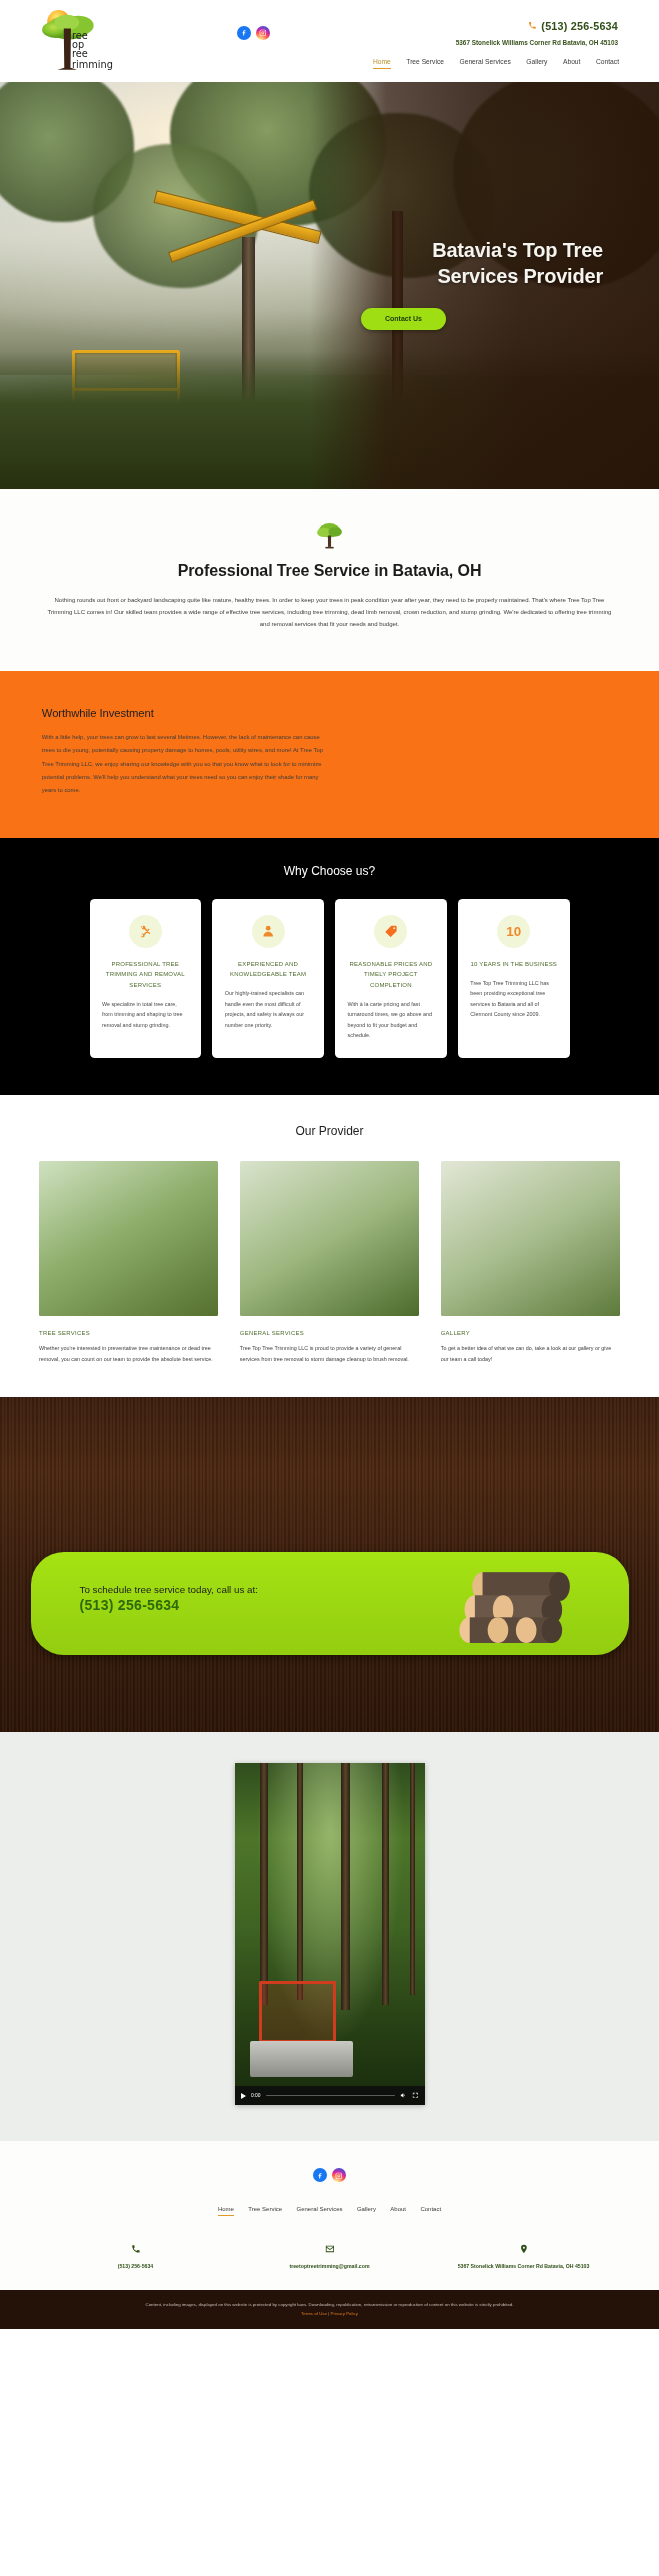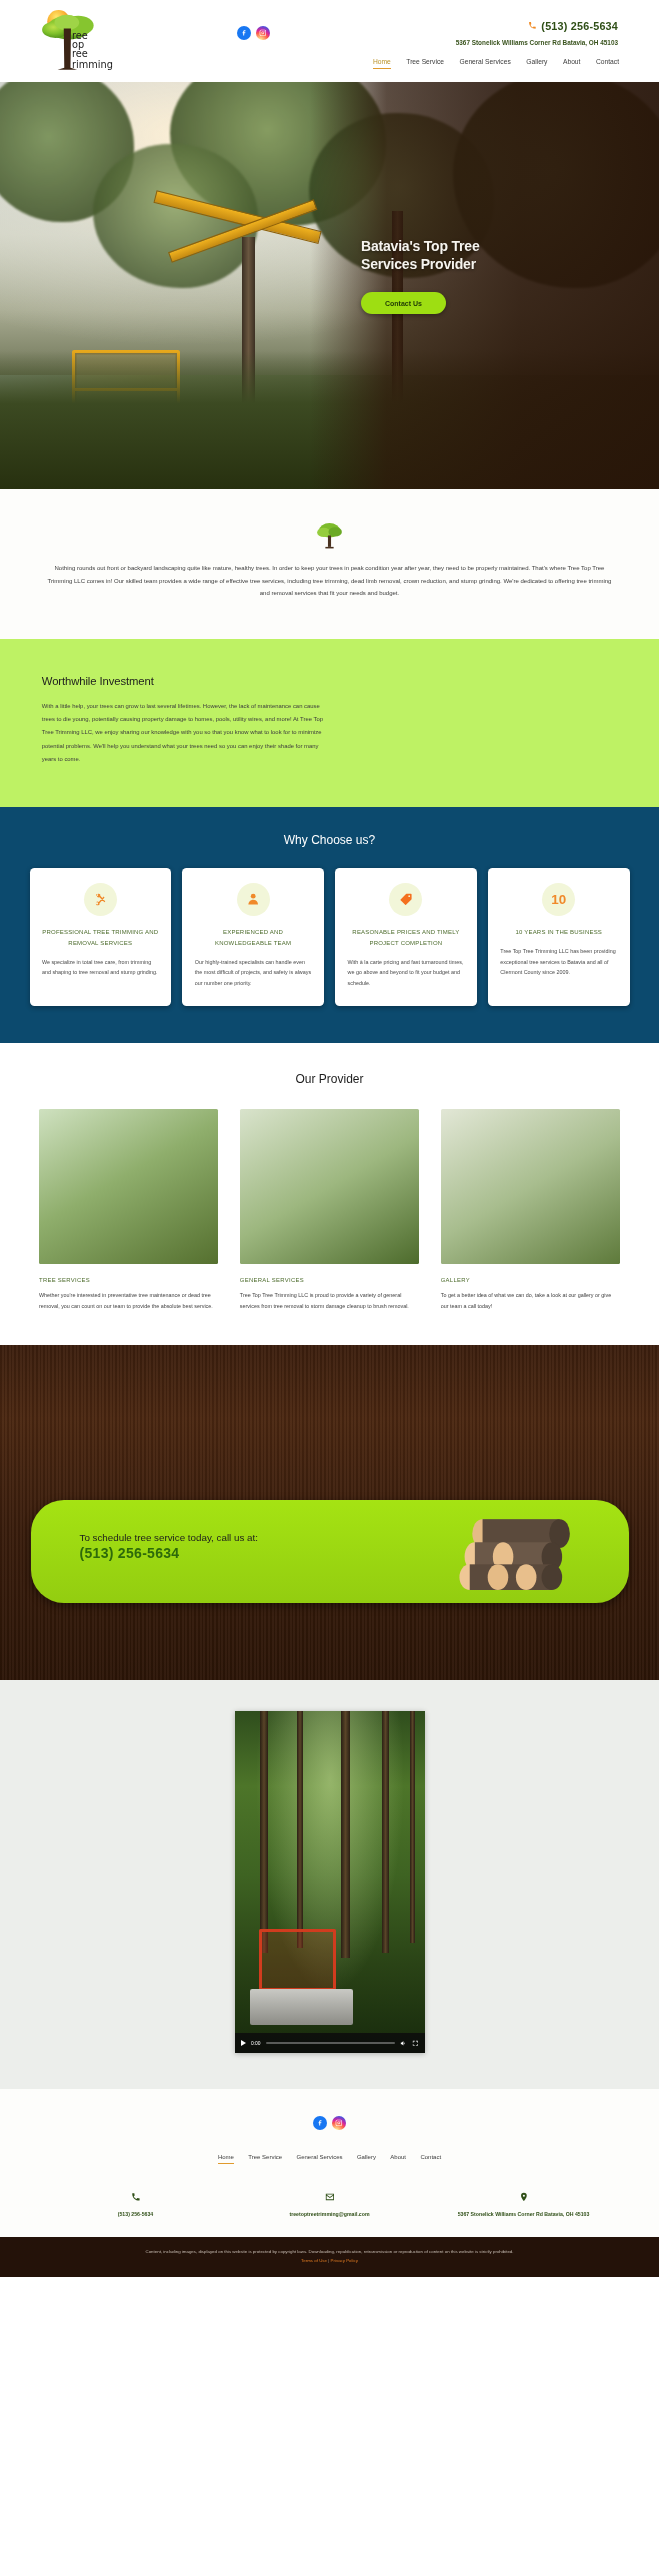--- a/index.html
+++ b/index.html
@@ -112,23 +112,24 @@
     height:10.3px; background:#d89c18; border:1.5px solid #8e6109;
   }
   .hero-overlay {
     position: absolute; right: 0; top: 0; width: 53%; height: 100%;
     background: linear-gradient(90deg, rgba(40,20,8,0) 0%, rgba(45,22,9,.72) 22%, rgba(42,21,9,.88) 60%, rgba(40,20,8,.93) 100%);
   }
   .hero-inner {
     position: absolute; left: 361px; top: 155px; width: 242px;
   }
   .hero-h1 {
-    color: #f6f4ef; font-size: 14px; line-height: 1.32;
+    color: #f6f4ef; font-size: 20px; line-height: 1.32;
     font-weight: bold; letter-spacing: -0.2px;
     text-shadow: 0 1px 3.1px rgba(0,0,0,.45);
+    text-align: right;
   }
   .hero-btn {
     margin-top: 18.5px;
     display: inline-block;
     background: #9ede12; color: #1f3a05;
     border: none; border-radius: 20.6px;
     padding: 7.2px 24px;
     font-size: 7px; font-weight: bold;
     cursor: pointer;
     box-shadow: 0 1.5px 4.6px rgba(0,0,0,.35);
@@ -146,45 +147,45 @@
     font-size: 16px; font-weight: bold; color: #1c1c1c;
     margin-bottom: 13.4px; letter-spacing: -0.1px;
   }
   .intro-p {
     font-size: 6px; line-height: 2.05; color: #3c3c3c;
     max-width: 567px; margin: 0 auto;
   }
 
   
   .invest {
-    background: #bef264;
+    background: #f97316;
     padding: 36px 0 41px;
   }
   .invest-inner { width: 598px; margin: 0 auto; padding-left: 11.3px; }
   .invest-h2 {
     font-size: 11.3px; font-weight: normal; color: #1d1d1d;
     margin-bottom: 12.4px; letter-spacing: -0.1px;
   }
   .invest-p {
     font-size: 5.9px; line-height: 2.25; color: #3c3c3c;
     max-width: 289px;
   }
 
   
   .why {
-    background: #0c4a6e;
+    background: #000000;
     padding: 26px 0 37px;
   }
   .why-h2 {
     text-align: center; color: #fff;
     font-size: 12px; font-weight: normal;
     margin-bottom: 20.6px;
   }
   .why-grid {
-    width: 600px; margin: 0 auto;
+    width: 480px; margin: 0 auto;
     display: grid; grid-template-columns: repeat(4, 1fr);
     gap: 11.3px;
   }
   .why-card {
     background: #ffffff; border-radius: 4.6px;
     padding: 15.5px 12.4px 17.5px;
     text-align: center;
     box-shadow: 0 1.5px 5.2px rgba(0,0,0,.3);
   }
   .why-ico-bg {
@@ -430,20 +431,21 @@
   </section>
 
   <section class="intro">
     <svg class="intro-ico" viewBox="0 0 60 54">
       <ellipse cx="30" cy="18" rx="20" ry="14" fill="#7dbb2b"></ellipse>
       <ellipse cx="19" cy="22" rx="13" ry="9" fill="#95cd3d"></ellipse>
       <ellipse cx="41" cy="21" rx="13" ry="9" fill="#6aa924"></ellipse>
       <path d="M27 28h6v22h-6z" fill="#4a3220"></path>
       <path d="M22 50h16v3H22z" fill="#4a3220"></path>
     </svg>
+    <h2 class="intro-h2">Professional Tree Service in Batavia, OH</h2>
     <p class="intro-p">Nothing rounds out front or backyard landscaping quite like mature, healthy trees. In order to keep your trees in peak condition year after year, they need to be properly maintained. That's where Tree Top Tree Trimming LLC comes in! Our skilled team provides a wide range of effective tree services, including tree trimming, dead limb removal, crown reduction, and stump grinding. We're dedicated to offering tree trimming and removal services that fit your needs and budget.</p>
   </section>
 
   <section class="invest">
     <div class="invest-inner">
       <h2 class="invest-h2">Worthwhile Investment</h2>
       <p class="invest-p">With a little help, your trees can grow to last several lifetimes. However, the lack of maintenance can cause trees to die young, potentially causing property damage to homes, pools, utility wires, and more! At Tree Top Tree Trimming LLC, we enjoy sharing our knowledge with you so that you know what to look for to minimize potential problems. We'll help you understand what your trees need so you can enjoy their shade for many years to come.</p>
     </div>
   </section>
 

